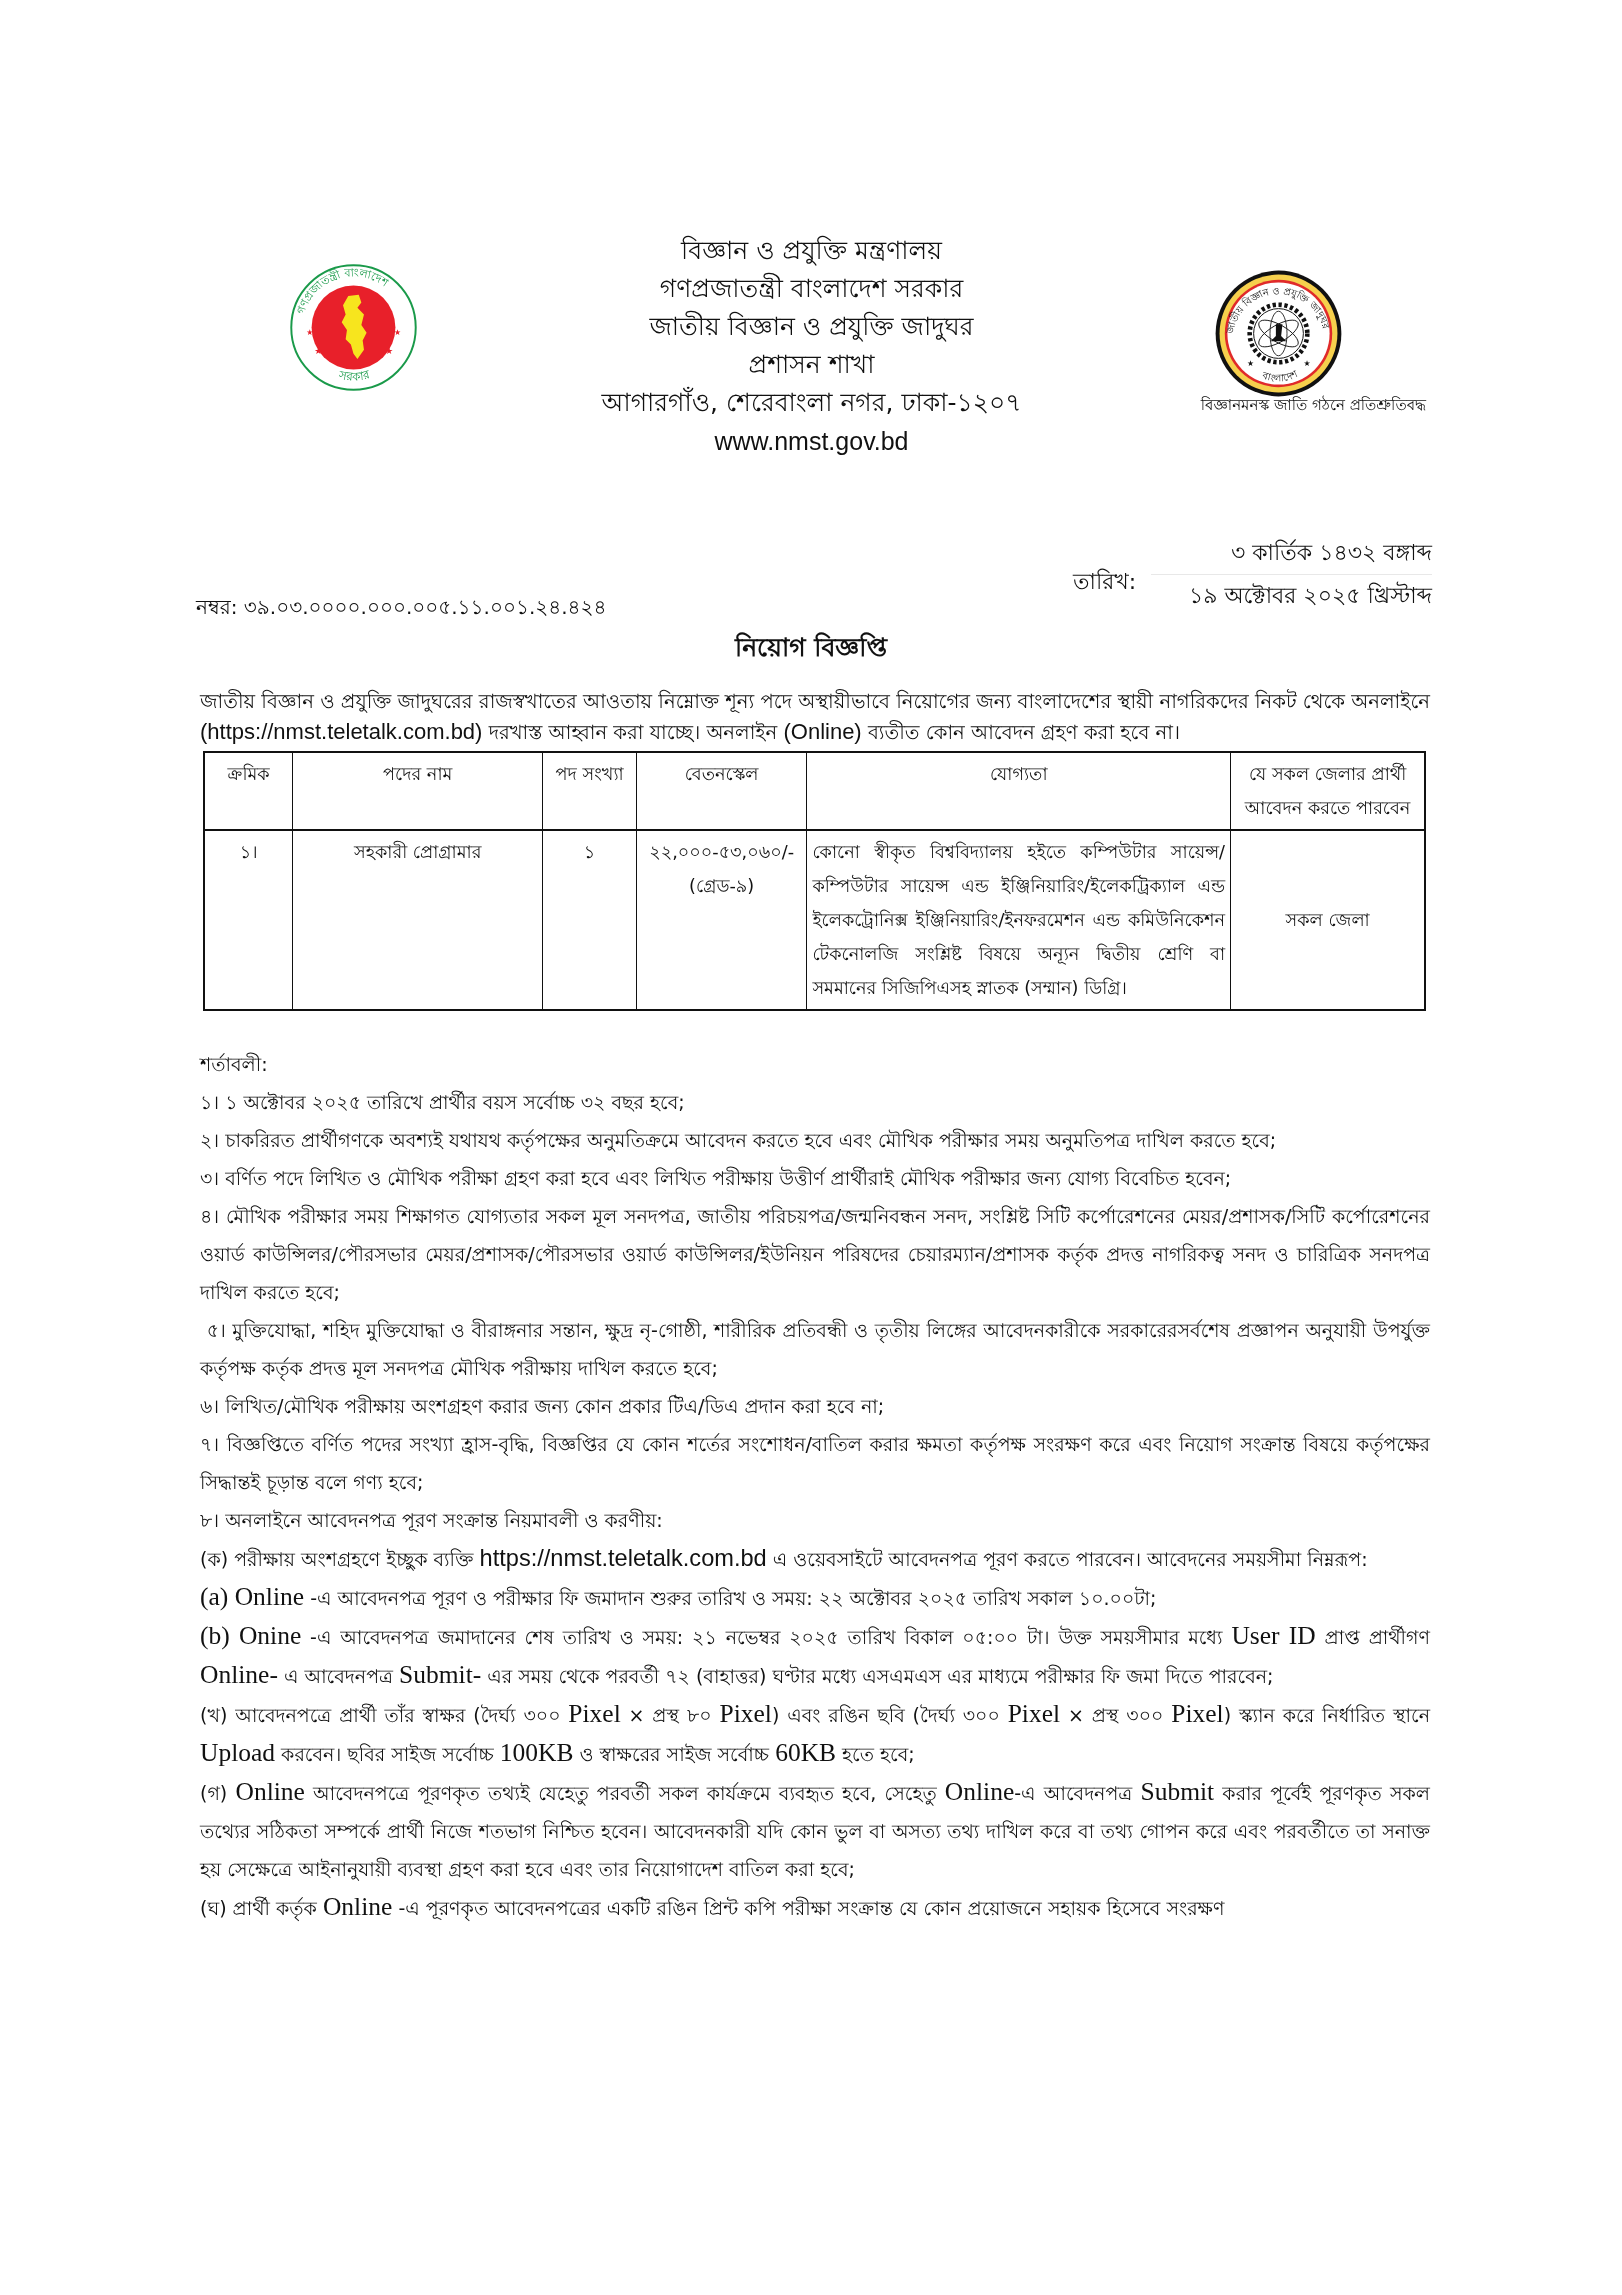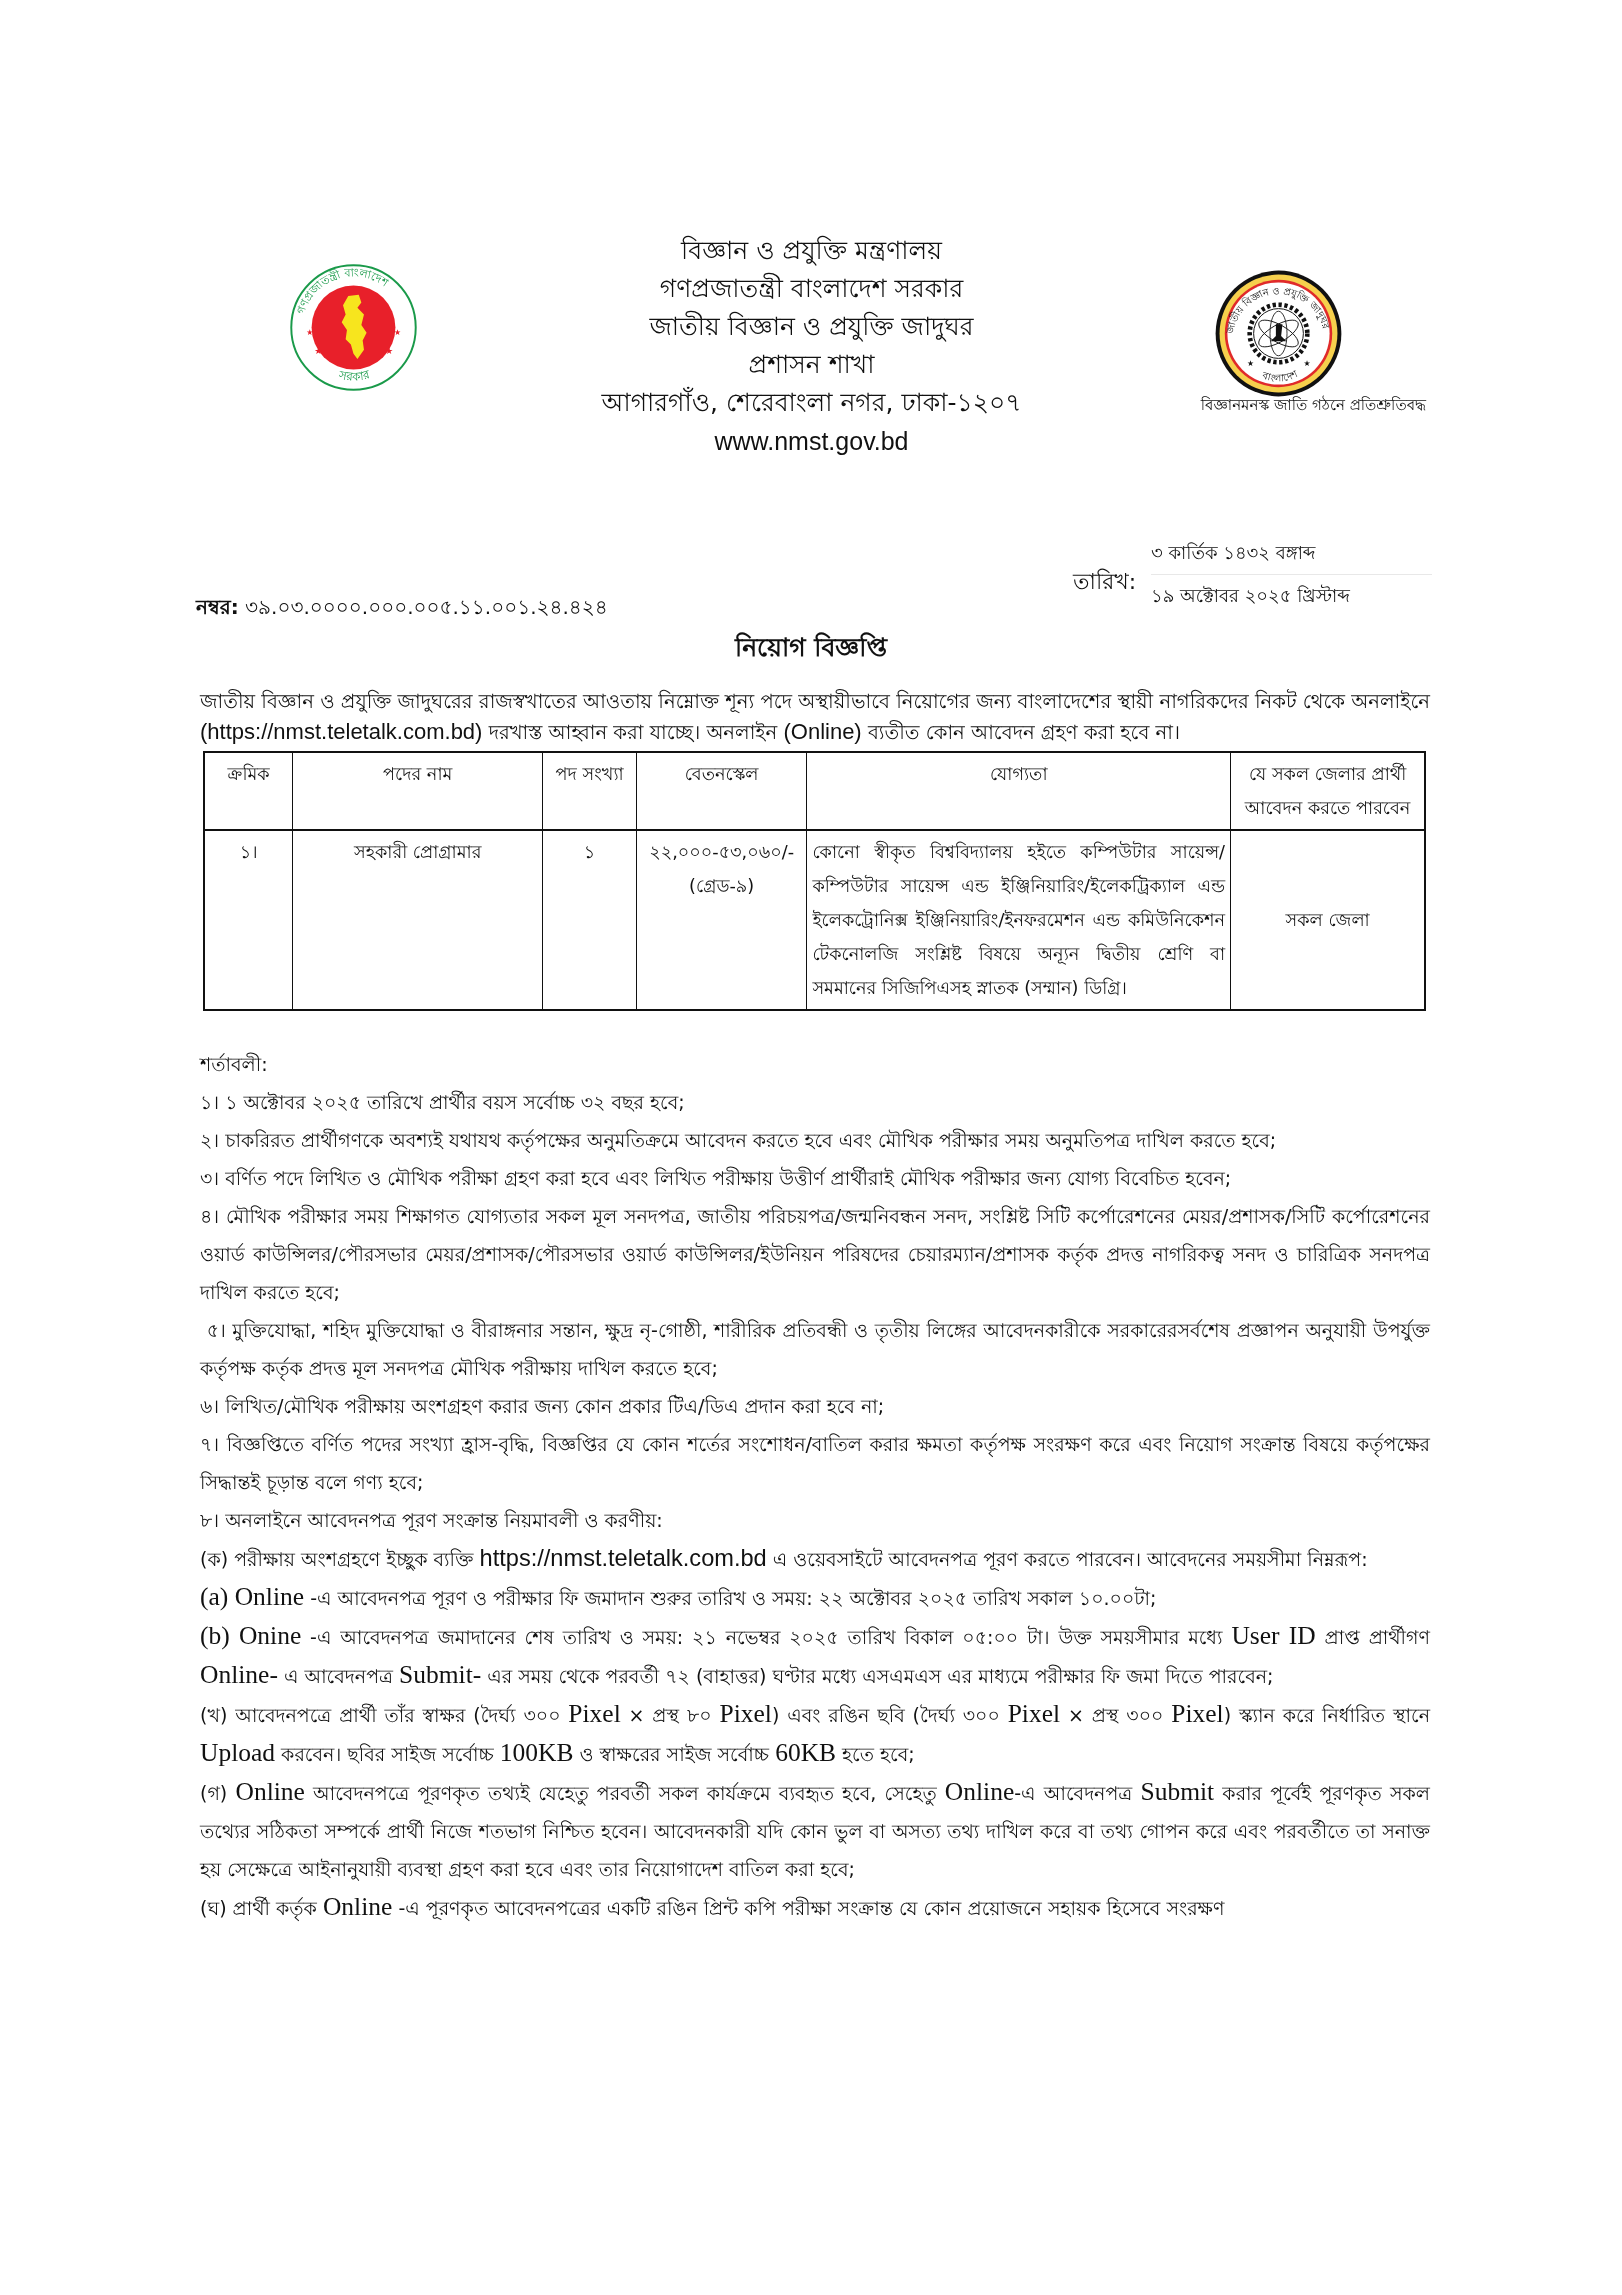--- a/index.html
+++ b/index.html
@@ -9,25 +9,25 @@
   
   .gov-logo { position: absolute; left: 288px; top: 262px; width: 131px; height: 131px; }
   .nmst-logo { position: absolute; left: 1213px; top: 268px; width: 131px; height: 131px; }
   .nmst-tagline { position: absolute; left: 1138px; top: 393px; width: 288px; text-align: right; font-size: 15px; }
   .header-block { position: absolute; left: 458px; top: 232px; width: 707px; text-align: center; }
   .header-line { font-size: 25px; line-height: 38px; margin: 0; }
   .header-url { font-family: "Liberation Sans", sans-serif; font-size: 25px; line-height: 38px; }
 
   
   .date-label { position: absolute; left: 1073px; top: 564px; font-size: 22px; }
-  .date-stack { position: absolute; left: 1151px; top: 536px; width: 281px; text-align: left; font-size: 18px; }
+  .date-stack { position: absolute; left: 1151px; top: 536px; width: 281px; text-align: right; font-size: 22px; }
   .date-stack .d1 { padding-bottom: 5.2px; border-bottom: 1.3px solid #e8e8e8; line-height: 33px; }
   .date-stack .d2 { padding-top: 3.9px; line-height: 33px; }
   .memo-number { position: absolute; left: 196px; top: 592px; font-size: 20px; }
-  .memo-number b { font-weight: bold; }
+  .memo-number b { font-weight: normal; }
 
   .doc-title { position: absolute; left: 0; top: 628px; width: 1622px; text-align: center; font-size: 25px; font-weight: bold; }
 
   .intro { position: absolute; left: 200px; top: 687px; width: 1230px; font-size: 19.6px; line-height: 30px; text-align: justify; }
   .intro .latin { font-family: "Liberation Sans", sans-serif; font-size: 22px; }
 
   
   table.vacancy { position: absolute; left: 203px; top: 751px; width: 1223px; border-collapse: collapse; font-size: 17.7px; }
   table.vacancy th, table.vacancy td { border: 1px solid #111; vertical-align: top; text-align: center; padding: 3.9px 5.2px; line-height: 34px; font-weight: normal; }
   table.vacancy { border: 2.6px solid #111; }

